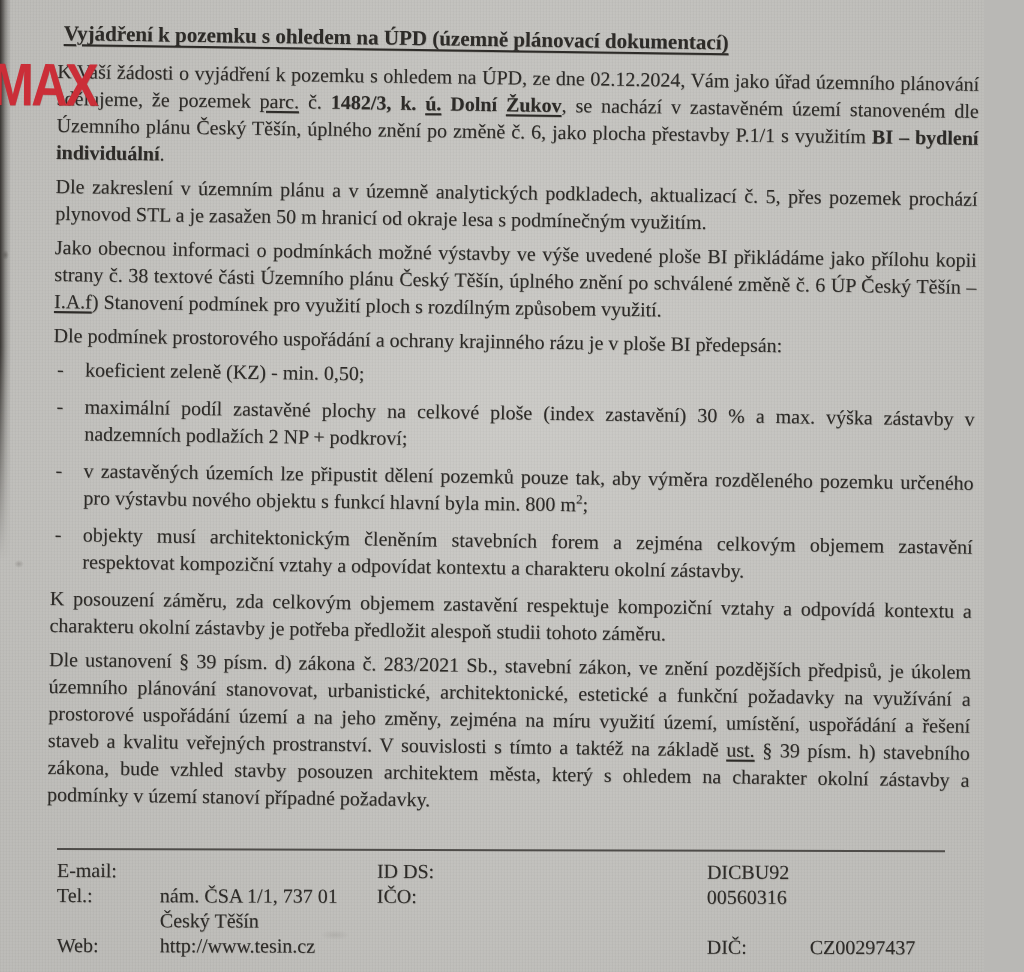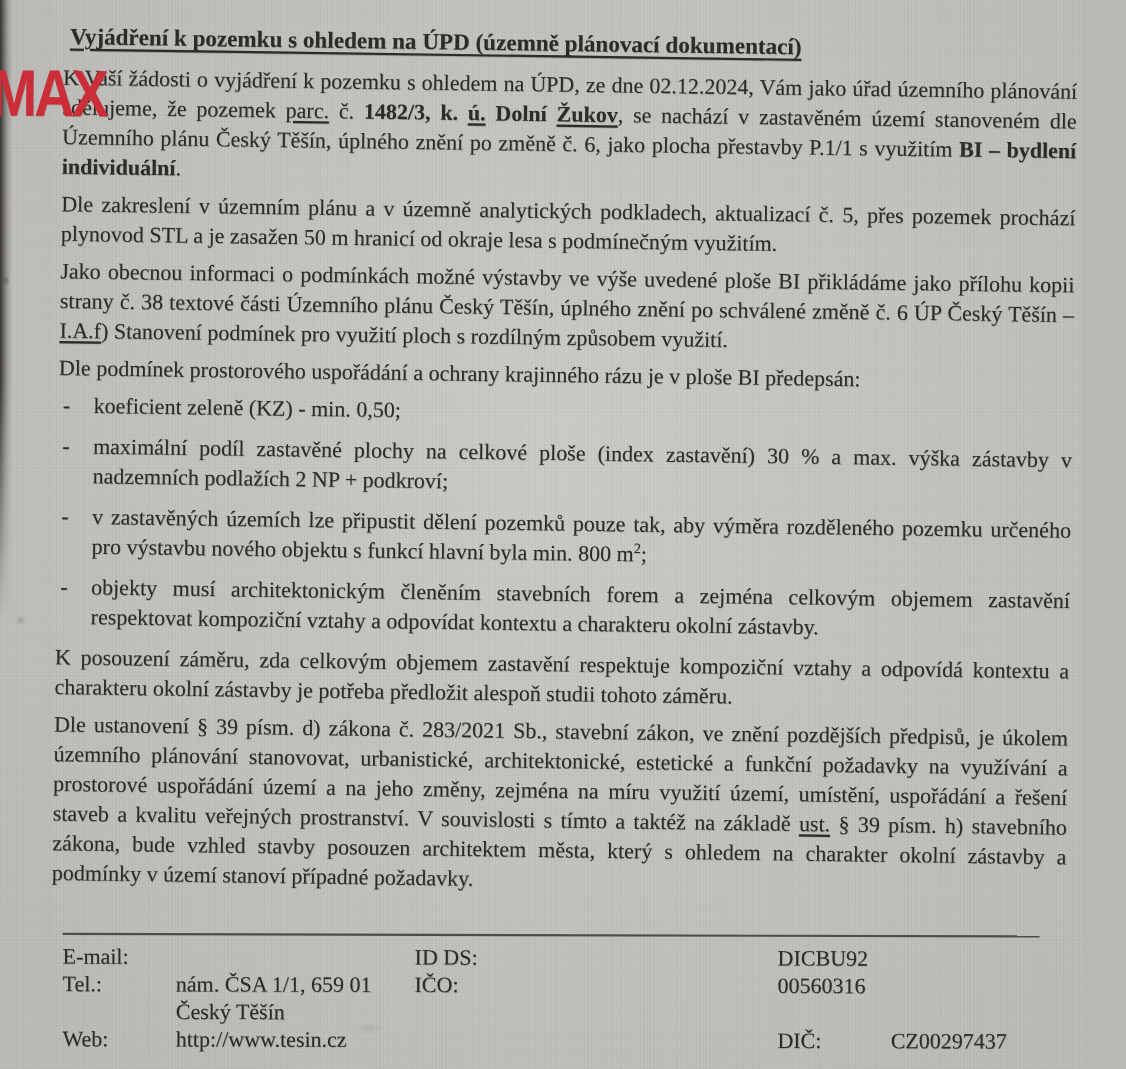--- a/index.html
+++ b/index.html
@@ -138,21 +138,21 @@
 
     <div class="frow">
       <span>E-mail:</span>
       <span></span>
       <span>ID DS:</span>
       <span>DICBU92</span>
     </div>
 
     <div class="frow">
       <span>Tel.:</span>
-      <span>nám. ČSA 1/1, 659 01 Český Těšín</span>
+      <span>nám. ČSA 1/1, 737 01 Český Těšín</span>
       <span>IČO:</span>
       <span>00560316</span>
     </div>
 
     <div class="frow">
       <span>Web:</span>
       <span>http://www.tesin.cz</span>
       <span></span>
       <span>DIČ:</span>
       <span>CZ00297437</span>

